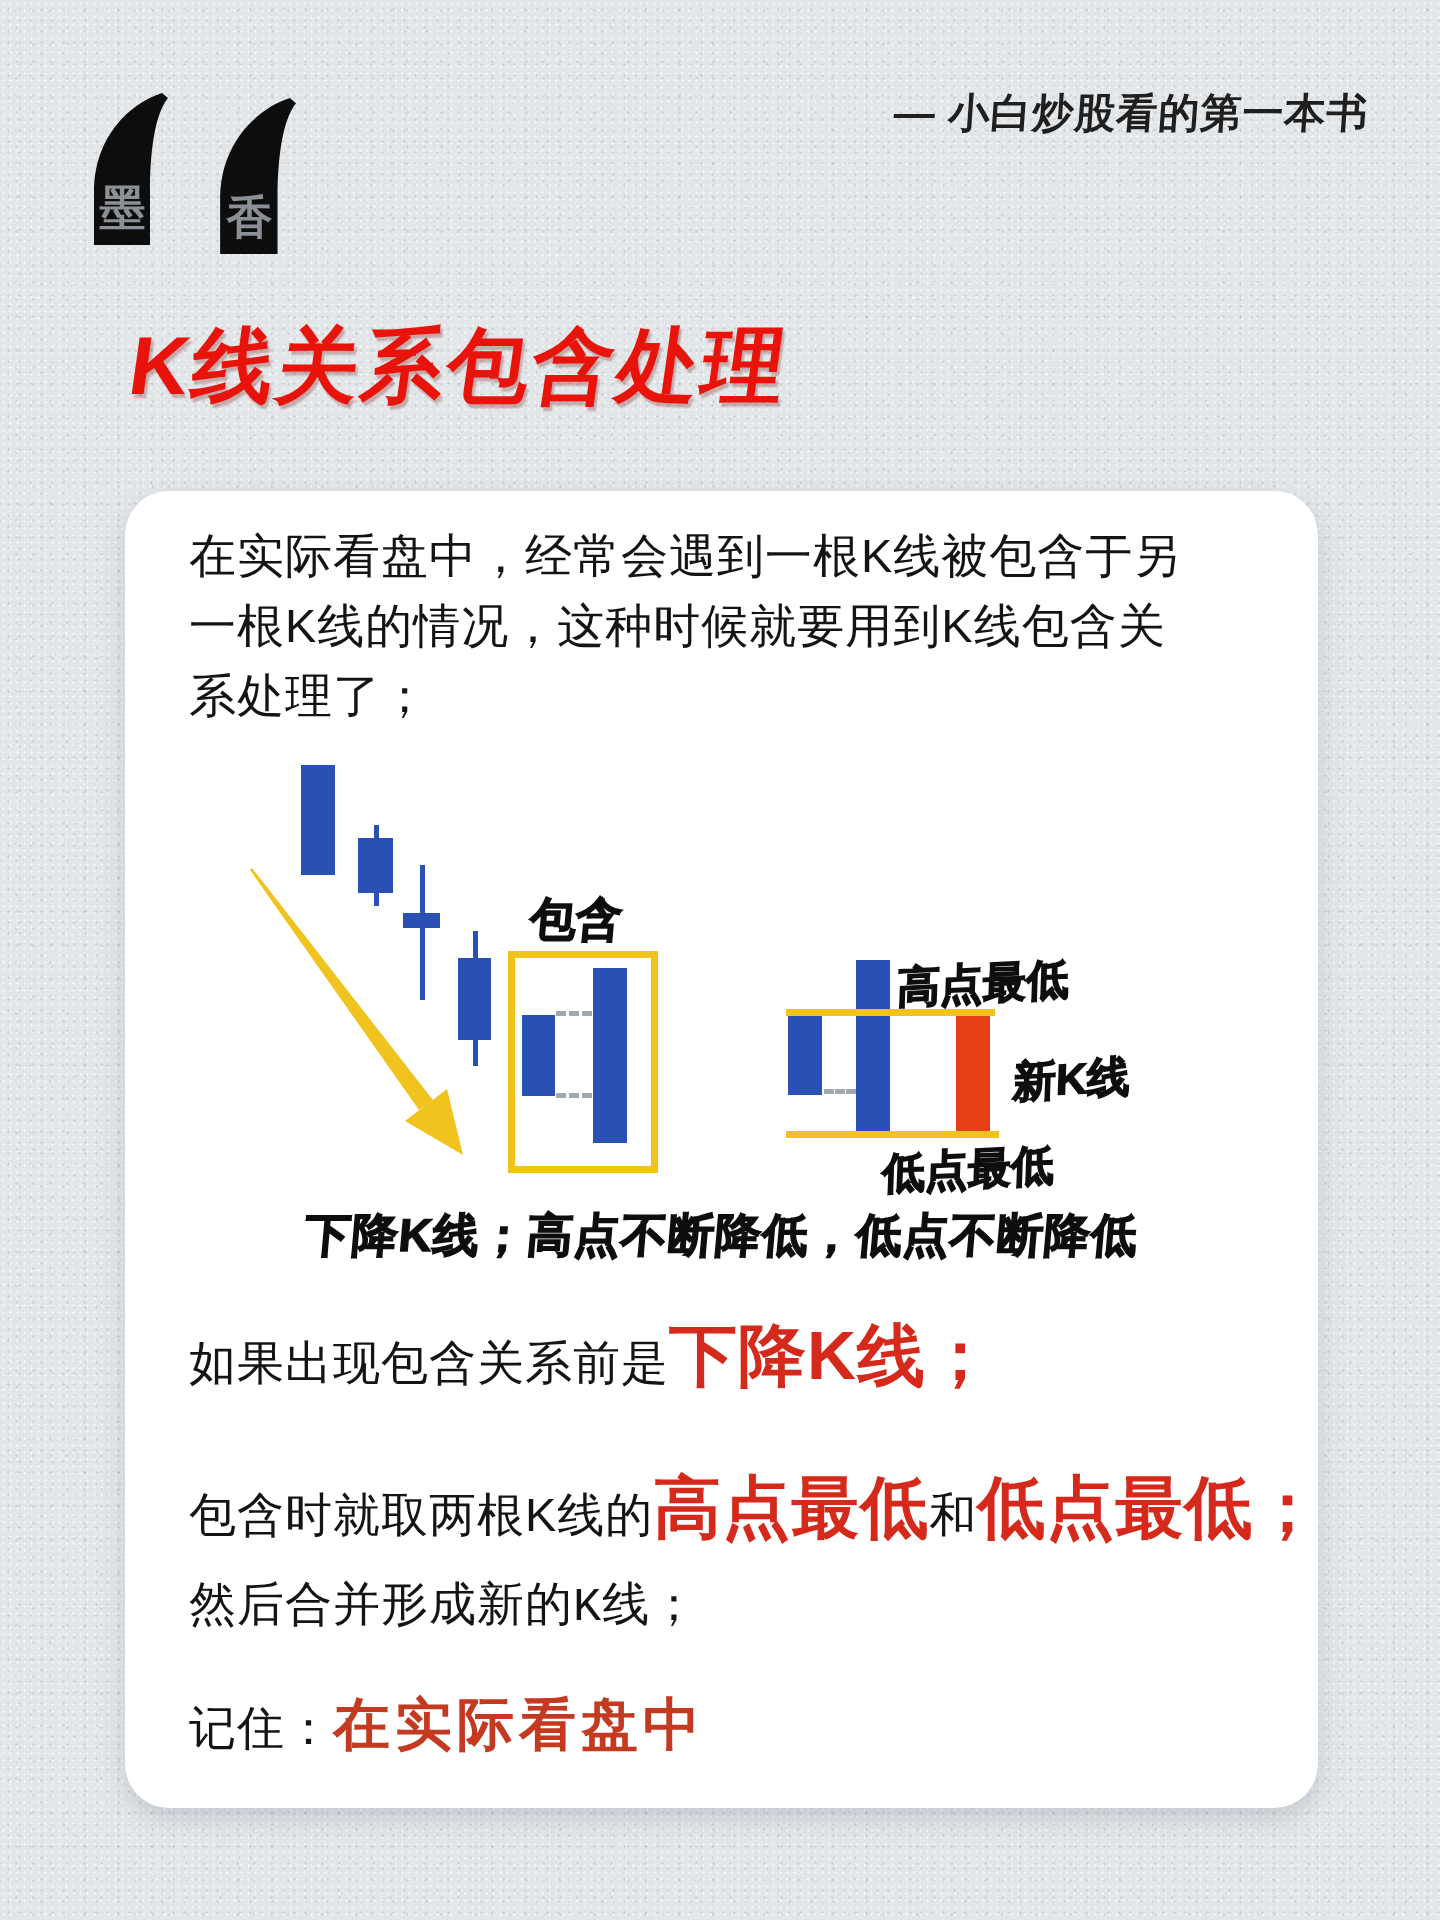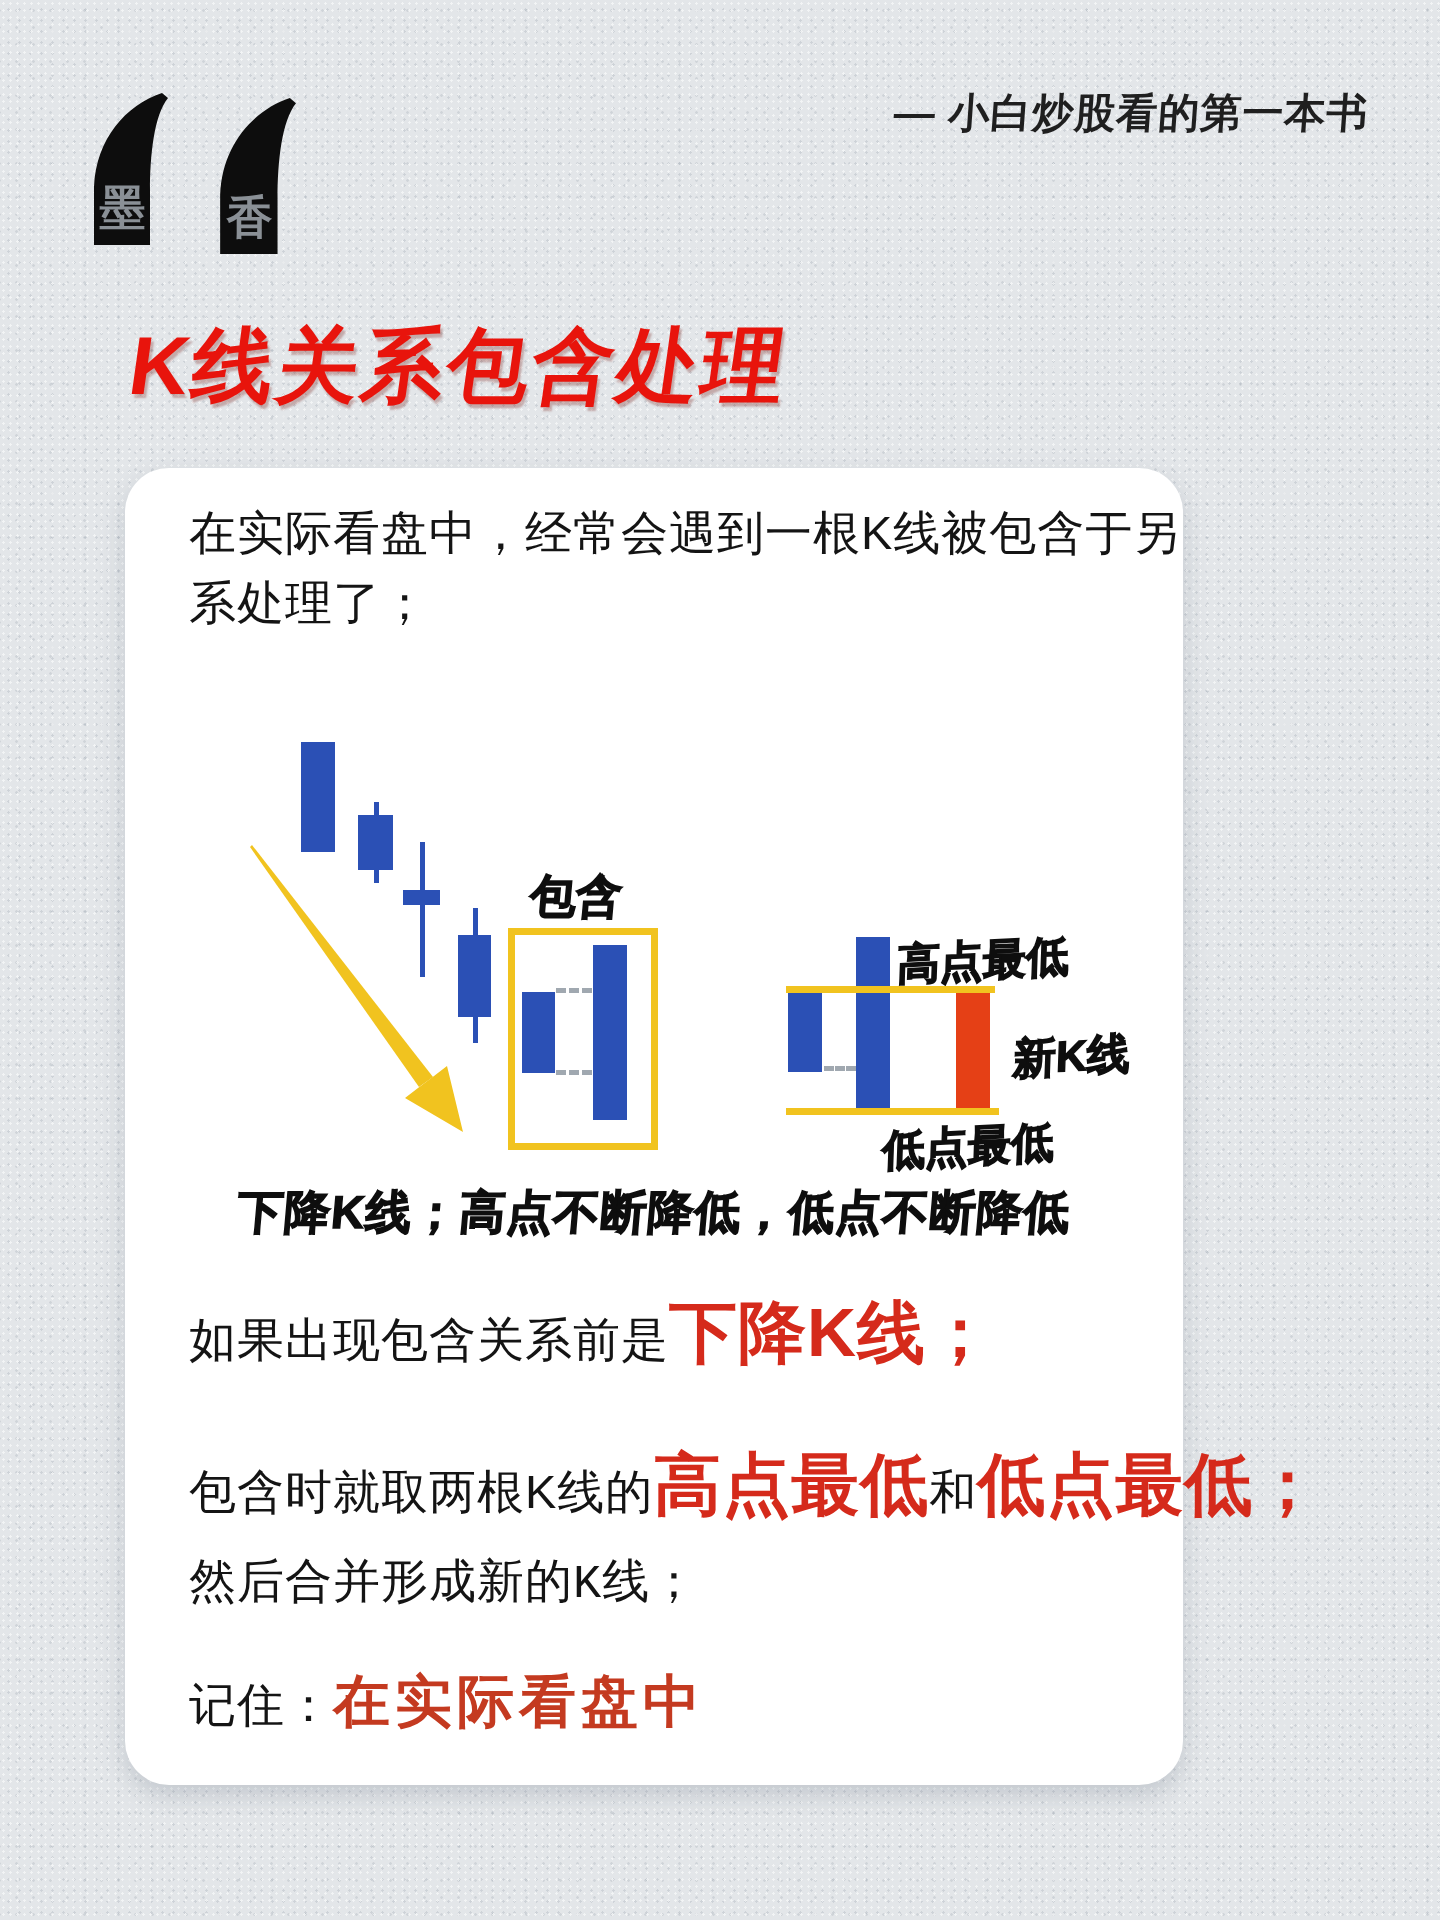--- a/index.html
+++ b/index.html
@@ -18,21 +18,21 @@
   .quote{position:absolute;}
   .quote svg{display:block;}
   .quote-char{position:absolute;left:50%;bottom:6px;transform:translateX(-62%);
     font-size:46px;font-weight:700;color:#8a9096;}
   .q-left{left:88px;top:93px;width:80px;height:152px;}
   .q-right{left:214px;top:97px;width:82px;height:158px;}
   .title{position:absolute;left:130px;top:312px;font-size:82px;font-weight:900;
     color:#e8140c;letter-spacing:3px;transform:skewX(-8deg);
     text-shadow:3px 4px 2px rgba(110,15,8,.28);white-space:nowrap;}
   
-  .card{position:absolute;left:125px;top:468px;width:1058px;height:1317px;
+  .card{position:absolute;left:125px;top:491px;width:1193px;height:1317px;
     background:#ffffff;border-radius:44px;box-shadow:0 10px 24px rgba(110,122,135,.28);}
   .intro{position:absolute;left:64px;top:30px;font-size:47px;line-height:70px;
     color:#141414;letter-spacing:1px;}
   
   .diagram{position:absolute;left:0;top:250px;width:1190px;height:470px;}
   .candle-body{position:absolute;}
   .candle-wick{position:absolute;width:5px;}
   .incl-box{position:absolute;border:7px solid #f1c31f;background:transparent;}
   .ylevel{position:absolute;height:7px;background:#f1c31f;}
   .dash{position:absolute;height:0;border-top:5px dashed #a0a8b0;}
@@ -76,20 +76,21 @@
     </svg>
     <span class="quote-char">香</span>
   </div>
 
   <div class="title">K线关系包含处理</div>
 
   <div class="card">
 
     <div class="intro">
       <div>在实际看盘中，经常会遇到一根K线被包含于另</div>
+      <div>一根K线的情况，这种时候就要用到K线包含关</div>
       <div>系处理了；</div>
     </div>
 
     <div class="diagram" id="diagram">
 
       <svg class="arrow-svg" width="1190" height="470" viewBox="0 0 1190 470">
         <polygon points="125,129 127,127 308,359 294,369" fill="#f1c31f"></polygon>
         <polygon points="338,414 280,380 293,370 309,358 322,348" fill="#f1c31f"></polygon>
       </svg>
 

